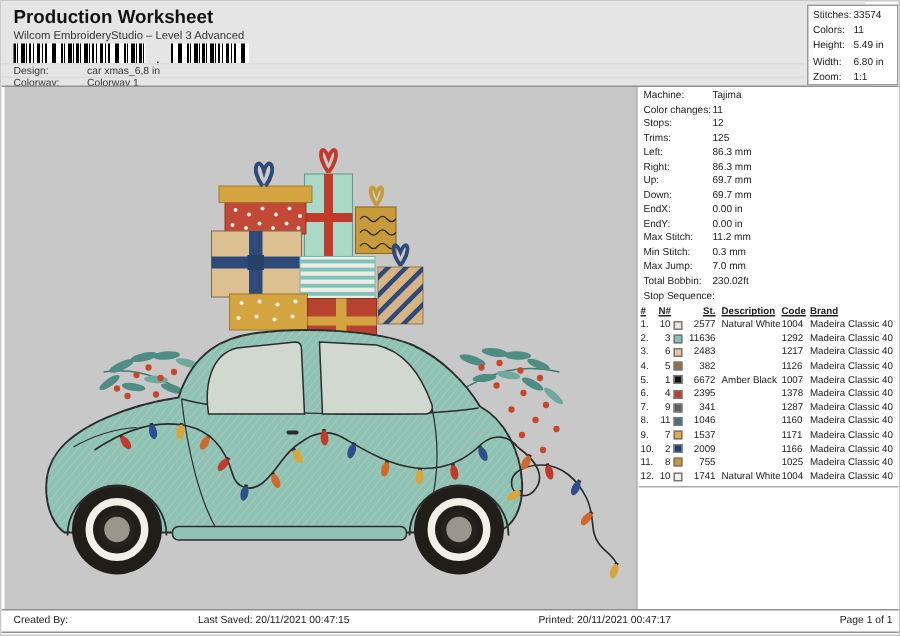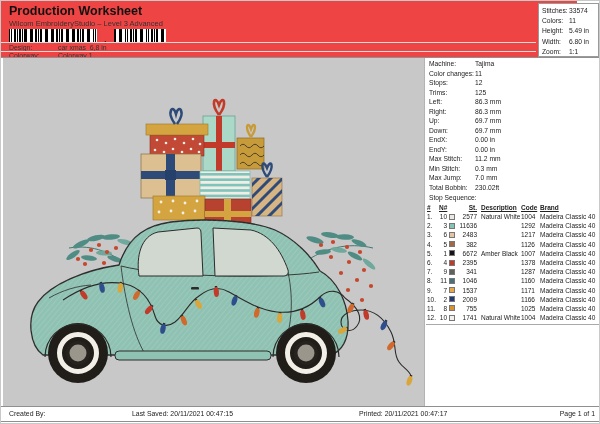--- a/index.html
+++ b/index.html
@@ -4,21 +4,21 @@
 <style>
   * { margin:0; padding:0; box-sizing:border-box; }
   html,body { background:#ffffff; }
   .page {
     position:relative; width:600px; height:424px;
     background:#ffffff; overflow:hidden;
     font-family:"Liberation Sans", sans-serif; color:#222;
     border:1px solid #c9c9c9;
   }
   
-  .header { position:absolute; left:0; top:0; width:576px; height:57px; background:#ef4444; }
+  .header { position:absolute; left:0; top:0; width:576px; height:57px; background:#e5e5e5; }
   .title { position:absolute; left:8px; top:3px; font-size:12.5px; font-weight:bold; color:#111; }
   .subtitle { position:absolute; left:8px; top:18px; font-size:7.5px; color:#333; }
   .barcode { position:absolute; left:8px; top:28px; height:13px; display:flex; gap:7px; align-items:flex-end; }
   .bc-seg { height:13px; background:repeating-linear-gradient(90deg,
       #000 0 1.5px, #fff 1.5px 2.5px, #000 2.5px 3px, #fff 3px 5px,
       #000 5px 7.5px, #fff 7.5px 8.5px, #000 8.5px 9px, #fff 9px 10.5px); }
   .bc-a { width:88px; }
   .bc-b { width:52px; }
   .bc-sep { font-size:9px; color:#000; line-height:6px; }
   .hline { position:absolute; left:0; height:1px; background:#dcdcdc; }

